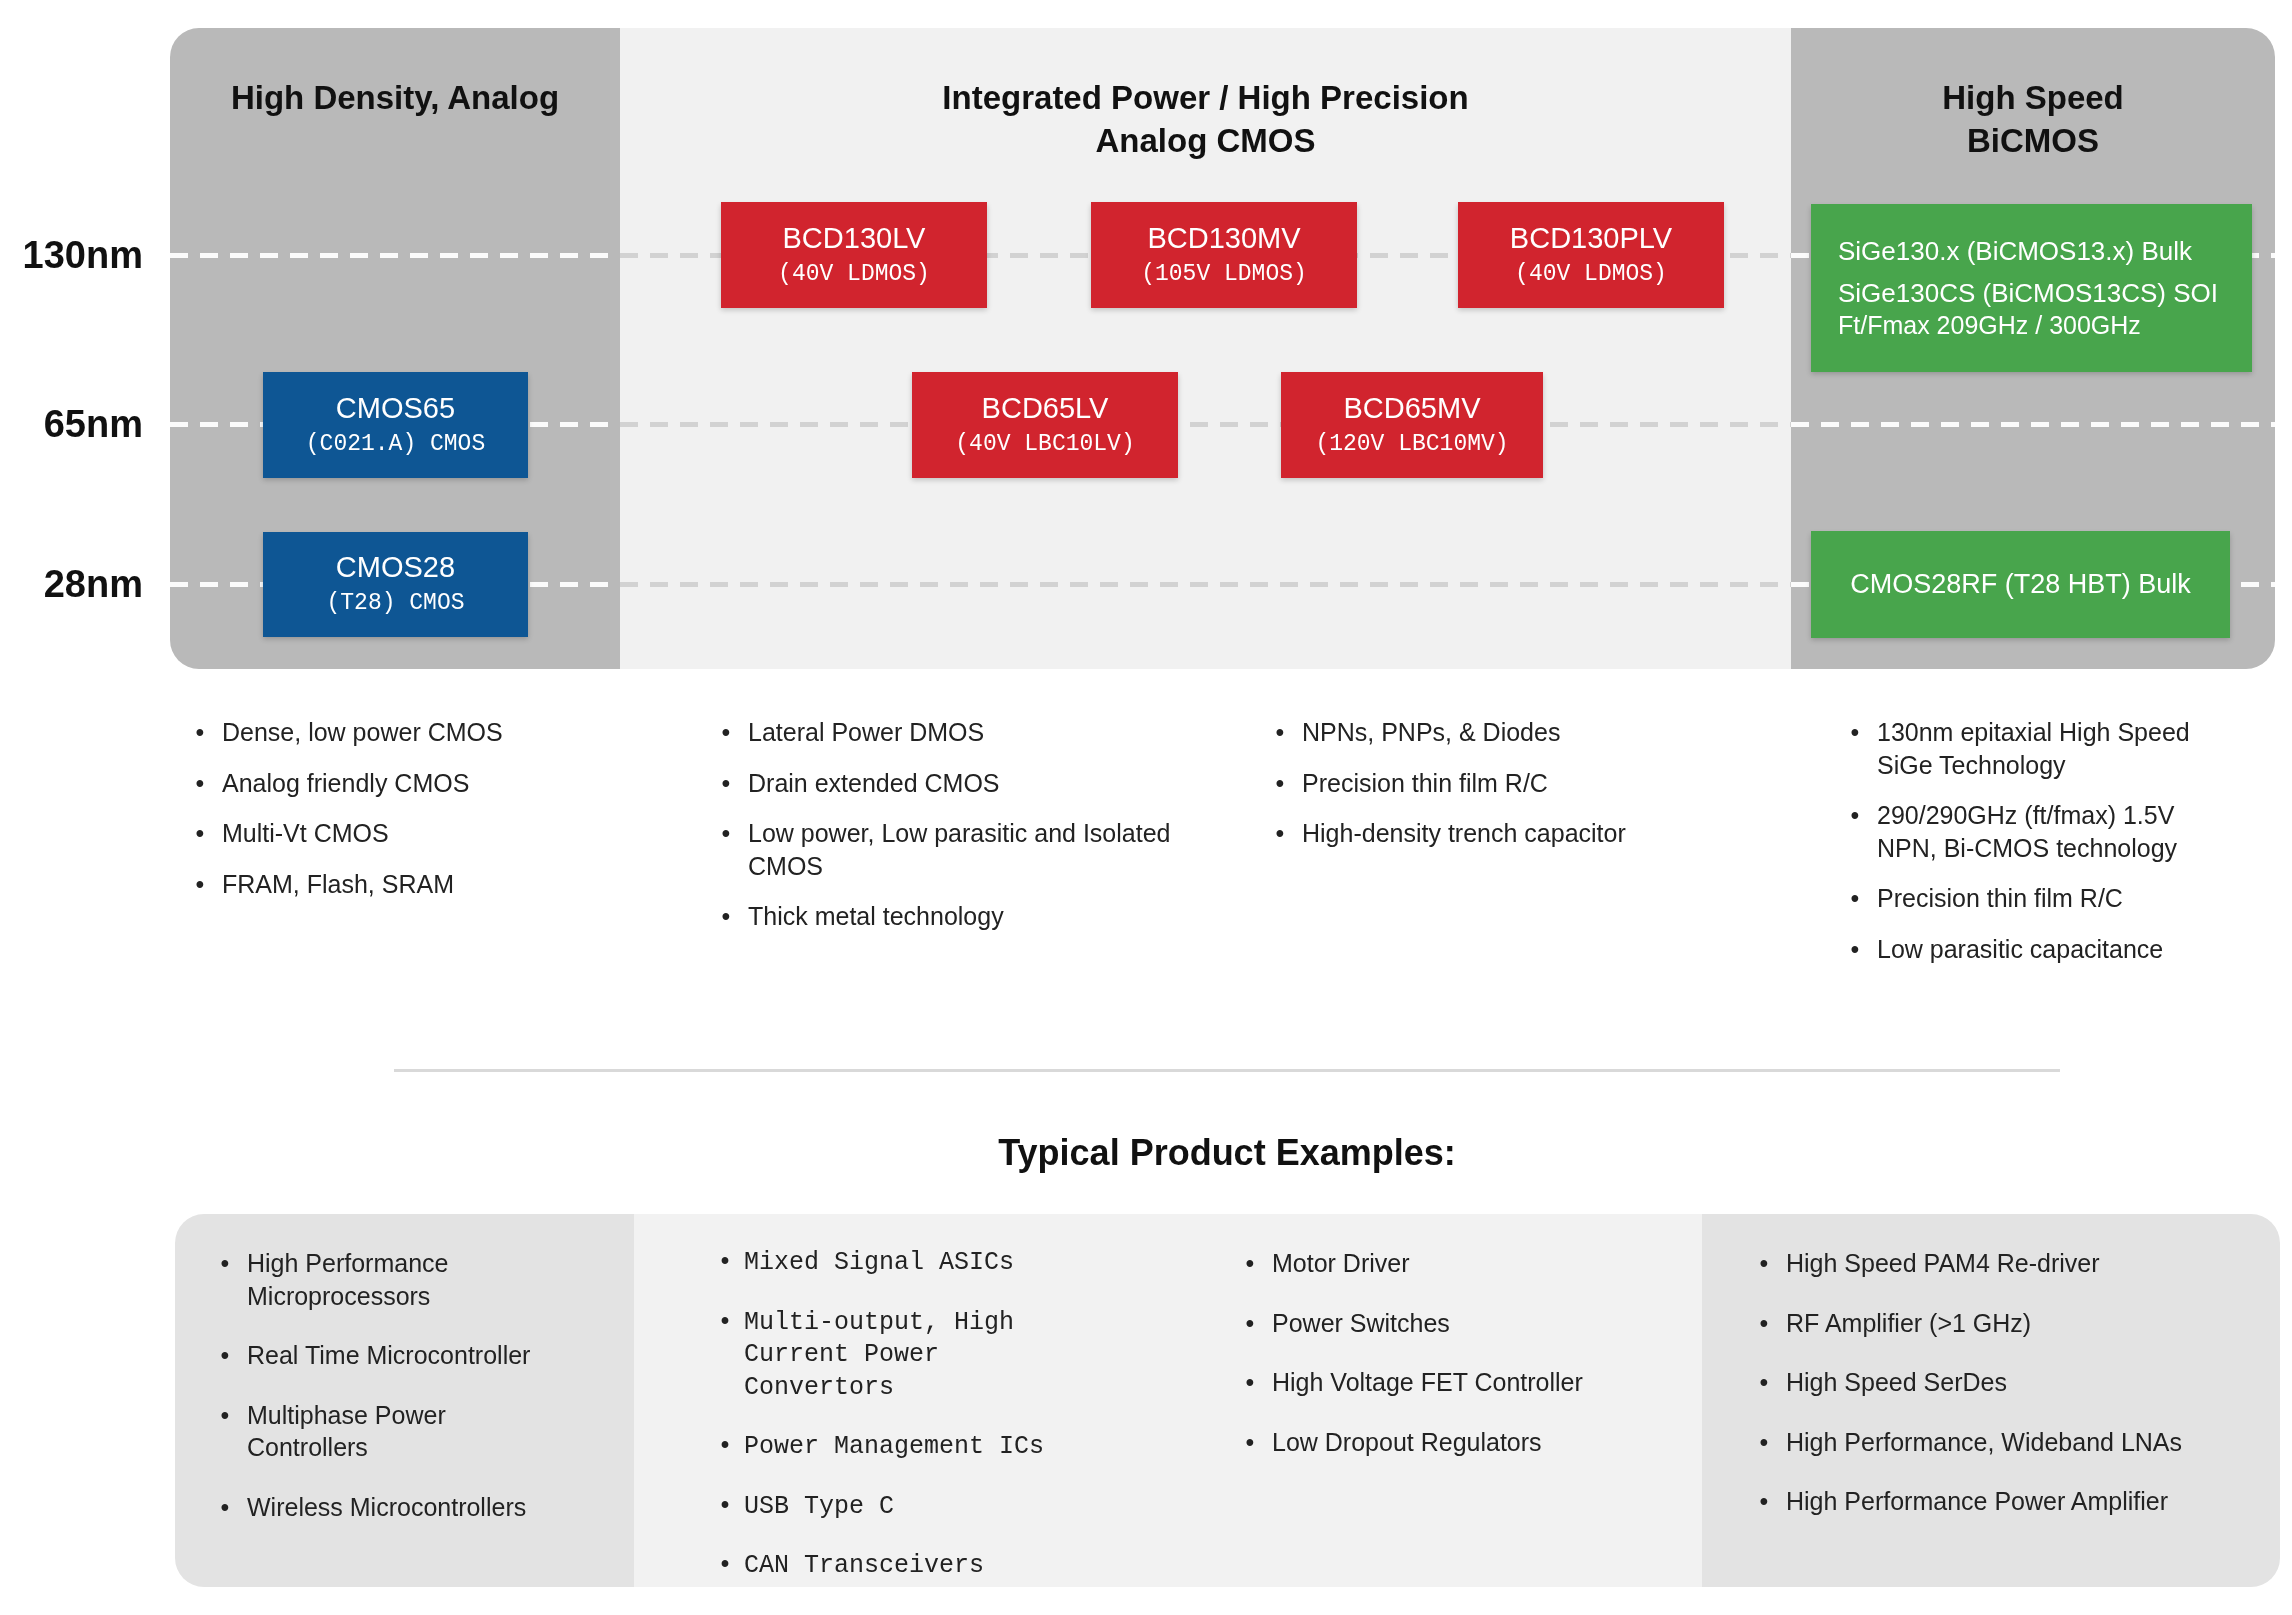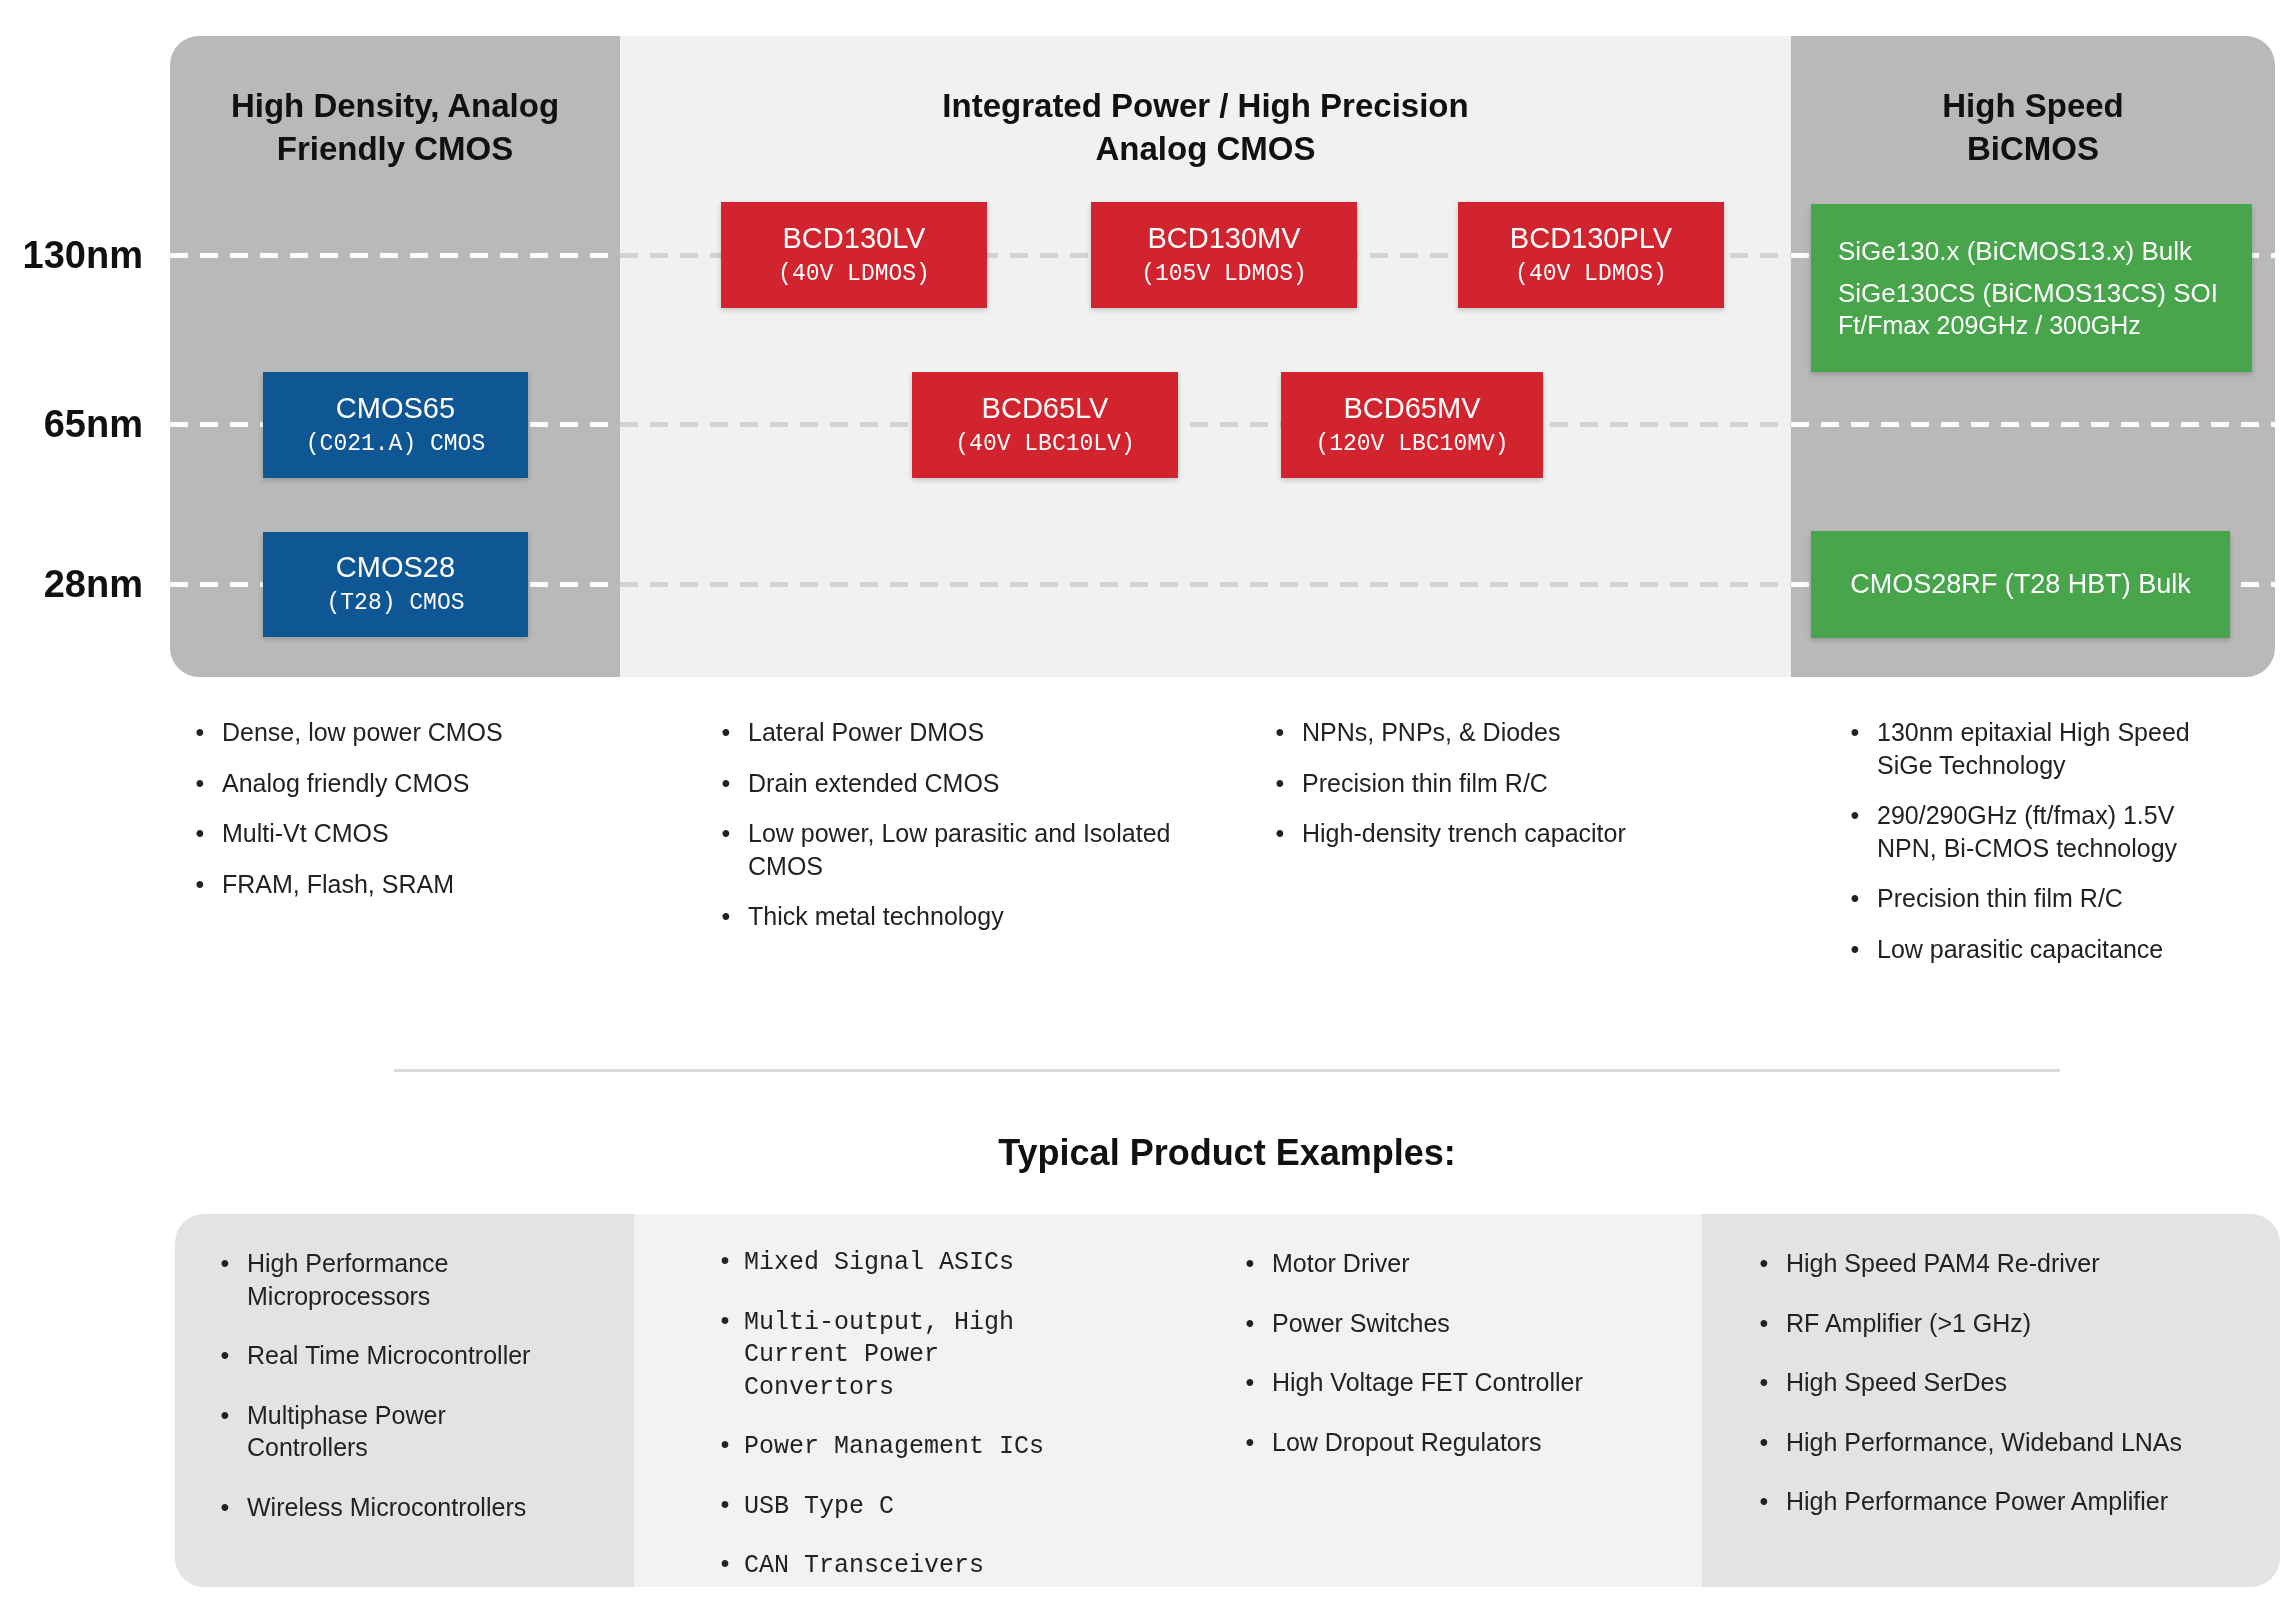--- a/index.html
+++ b/index.html
@@ -1,21 +1,21 @@
 <!DOCTYPE html>
 <html style="font-size:14.3px"><head>
 <meta charset="utf-8">
 <style>
   html,body{margin:0;padding:0;background:#ffffff;}
   .canvas{
     position:relative;width:2293px;height:1616px;background:#ffffff;
     font-family:"Liberation Sans", sans-serif;color:#1a1a1a;overflow:hidden;
   }
   
-  .panel{position:absolute;top:36px;height:641px;z-index:0;}
+  .panel{position:absolute;top:28px;height:641px;z-index:0;}
   .panel-left{left:170px;width:450px;background:#b9b9b9;border-radius:29px 0 0 29px;}
   .panel-mid{left:620px;width:1171px;background:#f1f1f1;}
   .panel-right{left:1791px;width:484px;background:#b9b9b9;border-radius:0 29px 29px 0;}
   .panel-header{margin-top:49px;text-align:center;font-weight:bold;font-size:33px;line-height:1.3;color:#111;}
   
   .row-label{position:absolute;left:9px;width:134px;text-align:right;font-weight:bold;font-size:38px;line-height:50px;color:#111;}
   .row-label.l130{top:230px;}
   .row-label.l65{top:399px;}
   .row-label.l28{top:559px;}
   
@@ -77,21 +77,20 @@
 
 <div class="canvas">
 
   <div class="row-label l130">130nm</div>
   <div class="row-label l65">65nm</div>
   <div class="row-label l28">28nm</div>
 
   <div class="panel panel-left">
     <div class="panel-header">
       <div>High Density, Analog</div>
-      <div>Friendly CMOS</div>
     </div>
   </div>
   <div class="panel panel-mid">
     <div class="panel-header">
       <div>Integrated Power / High Precision</div>
       <div>Analog CMOS</div>
     </div>
   </div>
   <div class="panel panel-right">
     <div class="panel-header">

